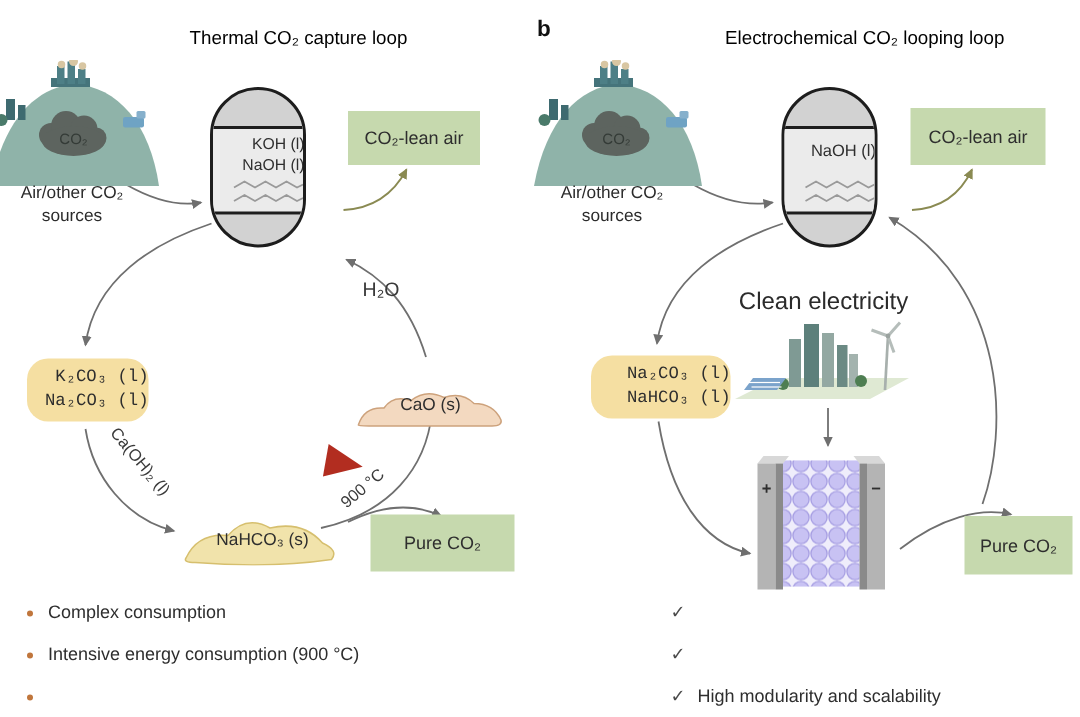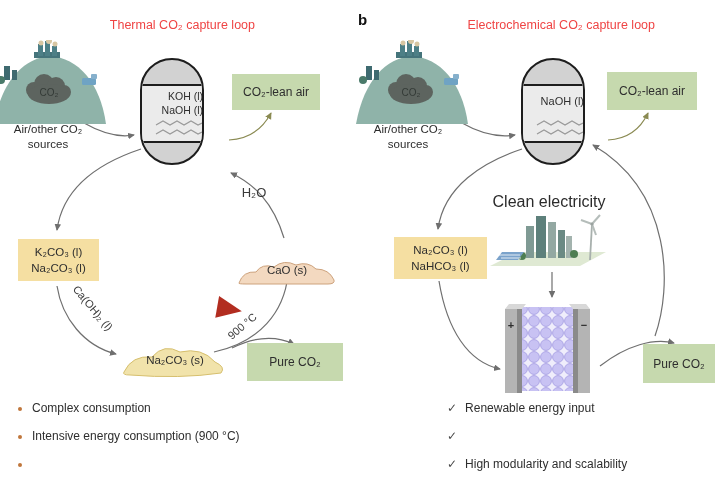--- a/index.html
+++ b/index.html
@@ -1,22 +1,22 @@
 <!DOCTYPE html>
 <html><head>
 <meta charset="utf-8">
 <style>
   html,body{margin:0;padding:0;}
   body{font-family:"Liberation Sans","DejaVu Sans",sans-serif;background:#ffffff;}
   .canvas{position:relative;width:720px;height:478px;background:#ffffff;overflow:hidden;color:#2e2e2e;}
   .abs{position:absolute;}
-  .panel-title{position:absolute;font-size:12.5px;color:#ef4444;text-align:right;}
+  .panel-title{position:absolute;font-size:12.5px;color:#000000;text-align:center;margin-left:24px;}
   .panel-marker{position:absolute;font-size:15px;font-weight:bold;color:#111;}
   .green-box{position:absolute;background:#c6d9ae;display:flex;align-items:center;justify-content:center;font-size:12px;color:#2e2e2e;}
-  .yellow-box{position:absolute;background:#f5dfa2;display:flex;flex-direction:column;align-items:center;justify-content:center;font-size:11.5px;line-height:1.4;color:#2e2e2e;border-radius:0;}
+  .yellow-box{position:absolute;background:#f5dfa2;display:flex;flex-direction:column;align-items:flex-end;justify-content:center;font-size:11.5px;line-height:1.4;color:#2e2e2e;border-radius:14px;font-family:Liberation Mono, monospace;}
   .small-label{position:absolute;font-size:11.5px;color:#2b2b2b;text-align:center;line-height:1.3;}
   .rot-label{position:absolute;font-size:11px;color:#3a3a3a;text-align:center;white-space:nowrap;}
   .vessel{position:absolute;}
   .vessel-shell{width:100%;height:100%;border:2.5px solid #1d1d1d;border-radius:34px;background:#d2d2d2;overflow:hidden;box-sizing:border-box;position:relative;}
   .vessel-mid{position:absolute;left:-1px;right:-1px;top:24px;bottom:20px;background:#ebebeb;border-top:2.5px solid #1d1d1d;border-bottom:2.5px solid #1d1d1d;display:flex;flex-direction:column;align-items:flex-end;padding-top:3px;box-sizing:border-box;}
   .vessel-line{font-size:10.5px;color:#2e2e2e;line-height:1.35;}
   .zigzags{margin-top:auto;margin-bottom:4px;}
   .mound{position:absolute;}
   .mound-label{position:absolute;width:100%;text-align:center;font-size:11.5px;color:#2e2e2e;}
   .heat-triangle{position:absolute;width:0;height:0;border-top:11px solid transparent;border-bottom:11px solid transparent;border-left:25px solid #b22d20;transform:rotate(10deg);}
@@ -113,21 +113,21 @@
     <div>K₂CO₃ (l)</div>
     <div>Na₂CO₃ (l)</div>
   </div>
 
   <div class="rot-label" style="left:55px;top:302px;width:76px;transform:rotate(50deg);">Ca(OH)₂ (l)</div>
 
   <div class="mound" style="left:120px;top:339px;width:110px;height:38px;">
     <svg width="110" height="38" viewBox="0 0 110 38">
       <path d="M4 33 Q12 16 32 18 Q44 4 60 13 Q82 8 95 23 Q106 28 101 34 Q60 40 10 36 Q2 36 4 33 Z" fill="#f1e3ab" stroke="#d6bf6e" stroke-width="1"></path>
     </svg>
-    <div class="mound-label" style="top:15px;">Na₂CO₃ (s)</div>
+    <div class="mound-label" style="top:15px;">NaHCO₃ (s)</div>
   </div>
 
   <div class="heat-triangle" style="left:217px;top:298px;"></div>
   <div class="rot-label" style="left:211px;top:320px;width:62px;transform:rotate(-40deg);">900 °C</div>
 
   <div class="mound" style="left:236px;top:240px;width:102px;height:30px;margin-top:16px;">
     <svg width="102" height="30" viewBox="0 0 102 30">
       <path d="M3 27 Q7 15 20 16 Q26 7 38 11 Q48 3 60 9 Q72 5 80 13 Q93 13 98 24 Q99 28 92 28 L10 28 Q2 28 3 27 Z" fill="#f3d9c0" stroke="#cda27c" stroke-width="1"></path>
     </svg>
     <div class="mound-label" style="top:8px;">CaO (s)</div>
@@ -147,21 +147,21 @@
     <div class="list-row">
       <span class="dot"></span>
       <span>Intensive energy consumption (900 °C)</span>
     </div>
     <div class="list-row">
       <span class="dot"></span>
     </div>
   </div>
 
   <div class="panel-marker" style="left:358px;top:11px;">b</div>
-  <div class="panel-title" style="left:450px;top:18px;width:205px;">Electrochemical CO₂ capture loop</div>
+  <div class="panel-title" style="left:450px;top:18px;width:205px;">Electrochemical CO₂ looping loop</div>
 
   <svg class="abs" style="left:356px;top:40px;" width="112" height="84" viewBox="0 0 112 84">
     <path d="M0 84 C 8 40 30 18 56 16 C 84 18 106 42 112 84 Z" fill="#8fb3a9"></path>
     <rect x="40" y="12" width="26" height="6" fill="#45747b"></rect>
     <rect x="44" y="4" width="5" height="12" fill="#4d7f86"></rect>
     <rect x="51" y="1" width="5" height="15" fill="#4d7f86"></rect>
     <rect x="58" y="6" width="5" height="10" fill="#4d7f86"></rect>
     <circle cx="47" cy="3" r="2.5" fill="#d8c6a2"></circle>
     <circle cx="55" cy="1" r="3" fill="#d8c6a2"></circle>
     <circle cx="61" cy="4" r="2.5" fill="#d8c6a2"></circle>
@@ -251,21 +251,20 @@
     <text x="80" y="26" font-size="11" font-weight="bold" fill="#2e2e2e" text-anchor="middle">−</text>
   </svg>
 
   <div class="green-box" style="left:643px;top:344px;width:72px;height:39px;">
     <span>Pure CO₂</span>
   </div>
 
   <div class="list" style="left:447px;top:401px;width:270px;">
     <div class="list-row">
       <span class="check">✓</span>
-      <span>Renewable energy input</span>
     </div>
     <div class="list-row">
       <span class="check">✓</span>
     </div>
     <div class="list-row">
       <span class="check">✓</span>
       <span>High modularity and scalability</span>
     </div>
   </div>
 

